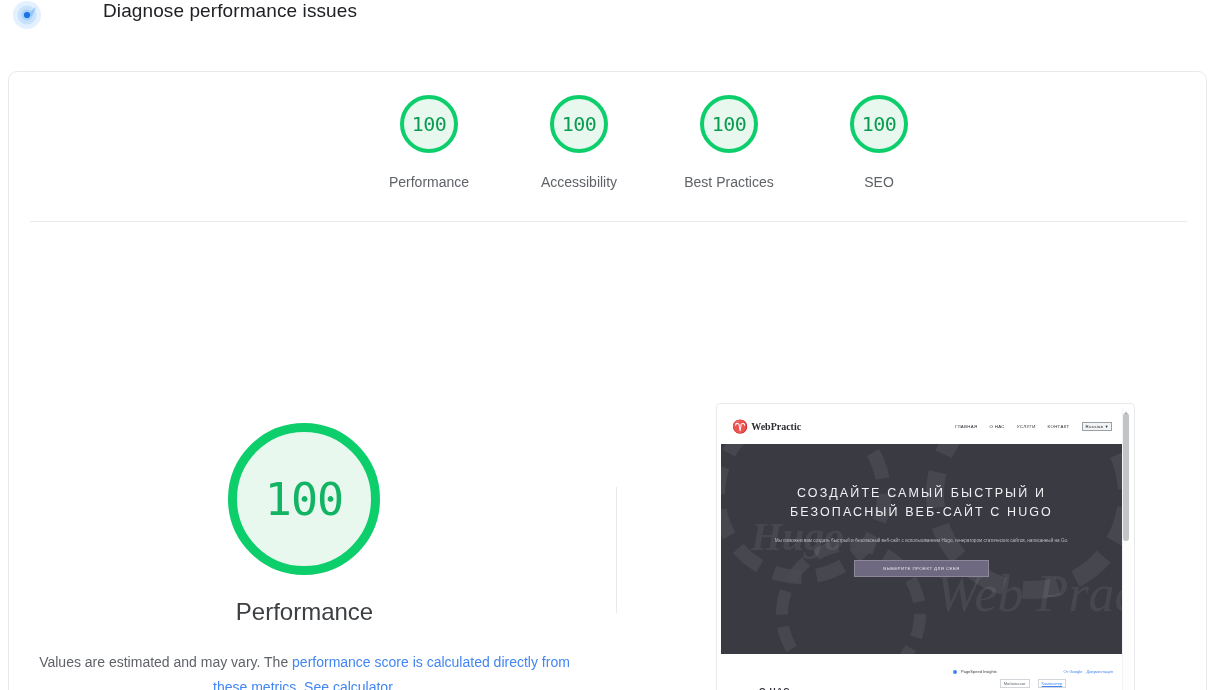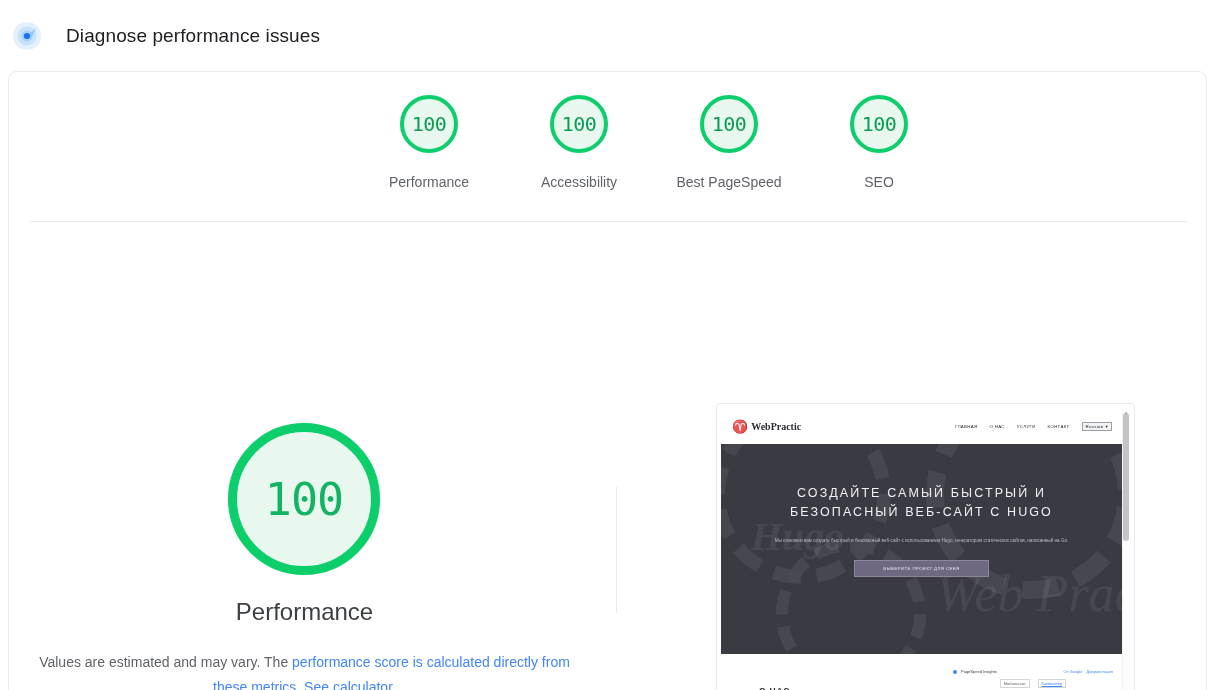--- a/index.html
+++ b/index.html
@@ -9,23 +9,24 @@
     height: 690px;
     background: #ffffff;
     font-family: "Liberation Sans", sans-serif;
     color: #3c4043;
     overflow: hidden;
   }
 
   
   .page-header {
     display: flex;
-    align-items: center;
+    align-items: flex-start;
     height: 71px;
     padding-left: 8px;
+    gap: 37px;
   }
   .lh-icon {
     width: 30px; height: 30px;
     flex: 0 0 30px;
     margin-left: 4px;
     position: relative;
   }
   .header-title {
     margin-left: 24px;
     font-size: 19px;
@@ -350,21 +351,21 @@
     <div class="gauge-col">
       <div class="mini-gauge">100</div>
       <div class="gauge-label">Performance</div>
     </div>
     <div class="gauge-col">
       <div class="mini-gauge">100</div>
       <div class="gauge-label">Accessibility</div>
     </div>
     <div class="gauge-col">
       <div class="mini-gauge">100</div>
-      <div class="gauge-label">Best PageSpeed</div>
+      <div class="gauge-label">Best Practices</div>
     </div>
     <div class="gauge-col">
       <div class="mini-gauge">100</div>
       <div class="gauge-label">SEO</div>
     </div>
   </div>
   <div class="strip-divider"></div>
 
   <div class="detail">
     <div class="detail-left">

